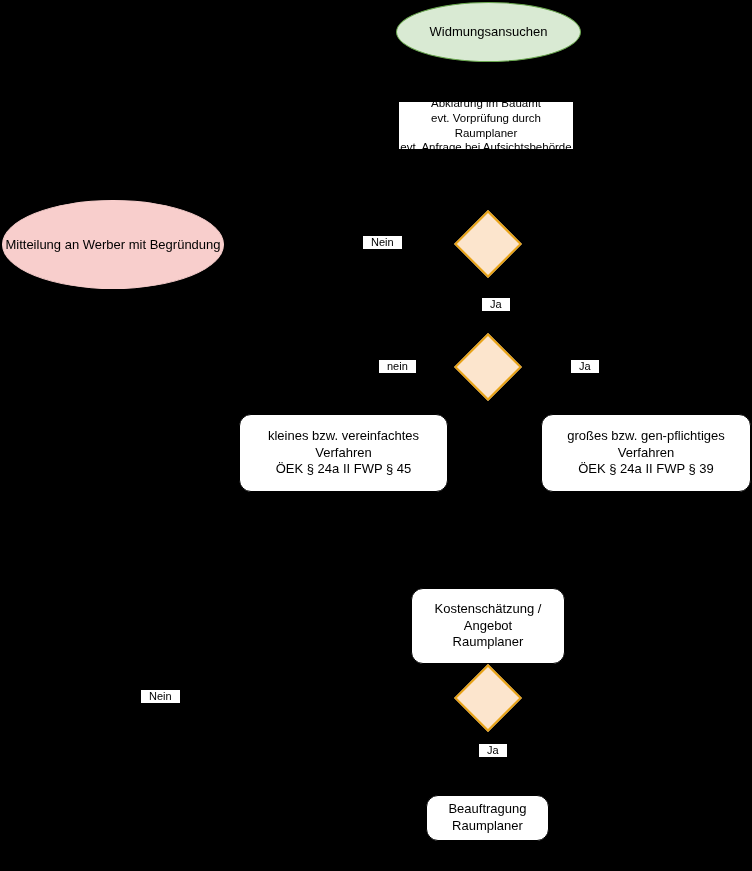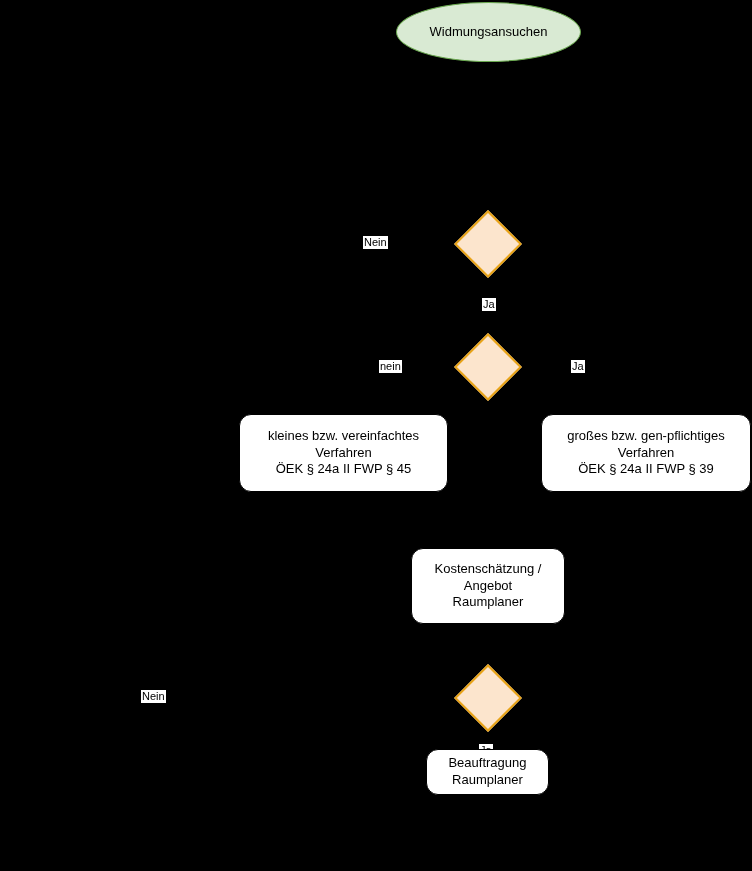--- a/index.html
+++ b/index.html
@@ -75,21 +75,21 @@
     box-sizing: border-box;
   }
 
   
   .edgelabel {
     position: absolute;
     background: #ffffff;
     color: #000000;
     font-size: 11px;
     line-height: 1.15;
-    padding: 0px 1px;
+    padding: 0px 8px;
     white-space: nowrap;
   }
 
   
   .connectors {
     position: absolute;
     left: 0;
     top: 0;
     width: 752px;
     height: 871px;
@@ -114,21 +114,29 @@
       <path d="M488,641 L488,674"></path>
       <path d="M463,698 L155,698"></path>
       <path d="M488,723 L488,795"></path>
     </g>
   </svg>
 
   <div class="node terminal terminal-start" style="left:396px; top:2px; width:185px; height:60px;">
     <span>Widmungsansuchen</span>
   </div>
 
+  <div class="node textpanel" style="left:399px; top:102px; width:174px; height:47px;">
+    <span>Abklärung im Bauamt
+evt. Vorprüfung durch Raumplaner
+evt. Anfrage bei Aufsichtsbehörde</span>
+  </div>
 
+  <div class="node terminal terminal-reject" style="left:2px; top:200px; width:222px; height:89px;">
+    <span>Mitteilung an Werber mit Begründung</span>
+  </div>
 
   <div class="decision" style="left:464px; top:220px; width:48px; height:48px;">
     <div class="dia"></div>
   </div>
   <div class="edgelabel" style="left:363px; top:236px;">Nein</div>
   <div class="edgelabel" style="left:482px; top:298px;">Ja</div>
 
   <div class="decision" style="left:464px; top:343px; width:48px; height:48px;">
     <div class="dia"></div>
   </div>
@@ -138,29 +146,29 @@
   <div class="node process" style="left:239px; top:414px; width:209px; height:78px;">
     <span>kleines bzw. vereinfachtes Verfahren
 ÖEK § 24a II FWP § 45</span>
   </div>
 
   <div class="node process" style="left:541px; top:414px; width:210px; height:78px;justify-content:center;">
     <span>großes bzw. gen-pflichtiges Verfahren
 ÖEK § 24a II FWP § 39</span>
   </div>
 
-  <div class="node process" style="left:411px; top:548px; width:154px; height:76px;">
+  <div class="node process" style="left:411px; top:588px; width:154px; height:76px;">
     <span>Kostenschätzung / Angebot
 Raumplaner</span>
   </div>
 
   <div class="decision" style="left:464px; top:674px; width:48px; height:48px;">
     <div class="dia"></div>
   </div>
   <div class="edgelabel" style="left:141px; top:690px;">Nein</div>
   <div class="edgelabel" style="left:479px; top:744px;">Ja</div>
 
-  <div class="node process" style="left:426px; top:749px; width:123px; height:46px;">
+  <div class="node process" style="left:426px; top:795px; width:123px; height:46px;">
     <span>Beauftragung
 Raumplaner</span>
   </div>
 
 </div>
 
 </body></html>

